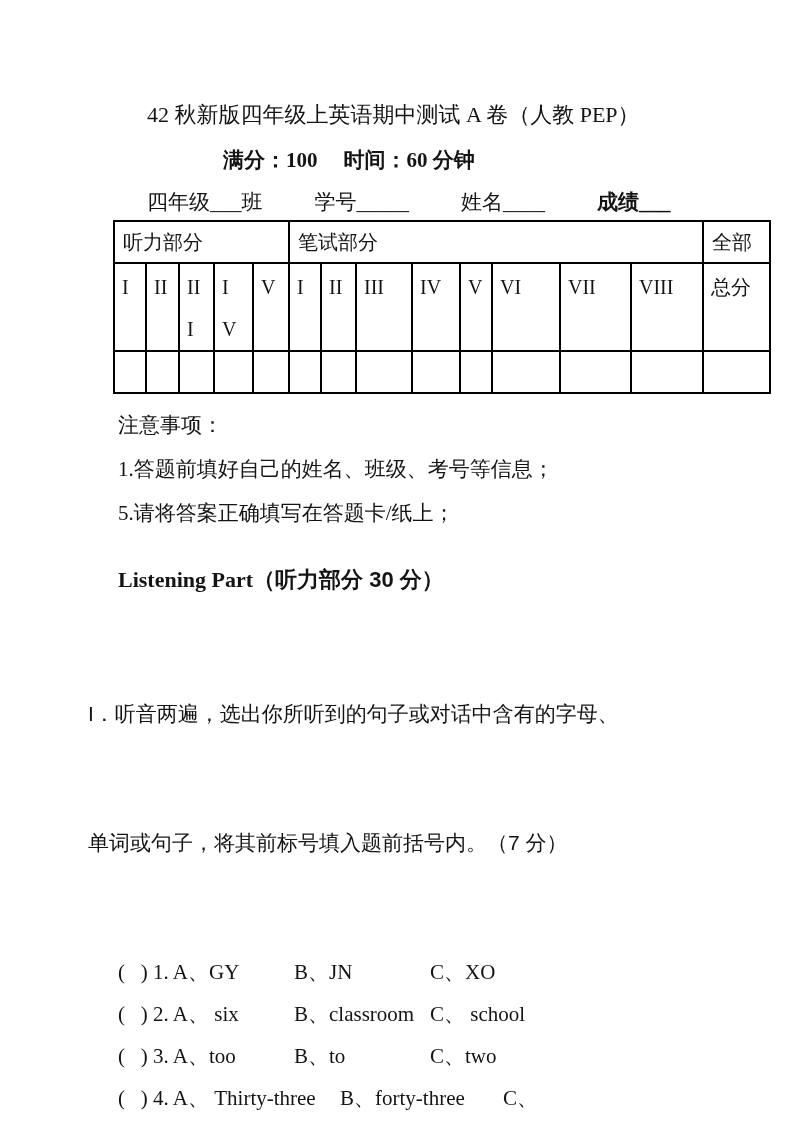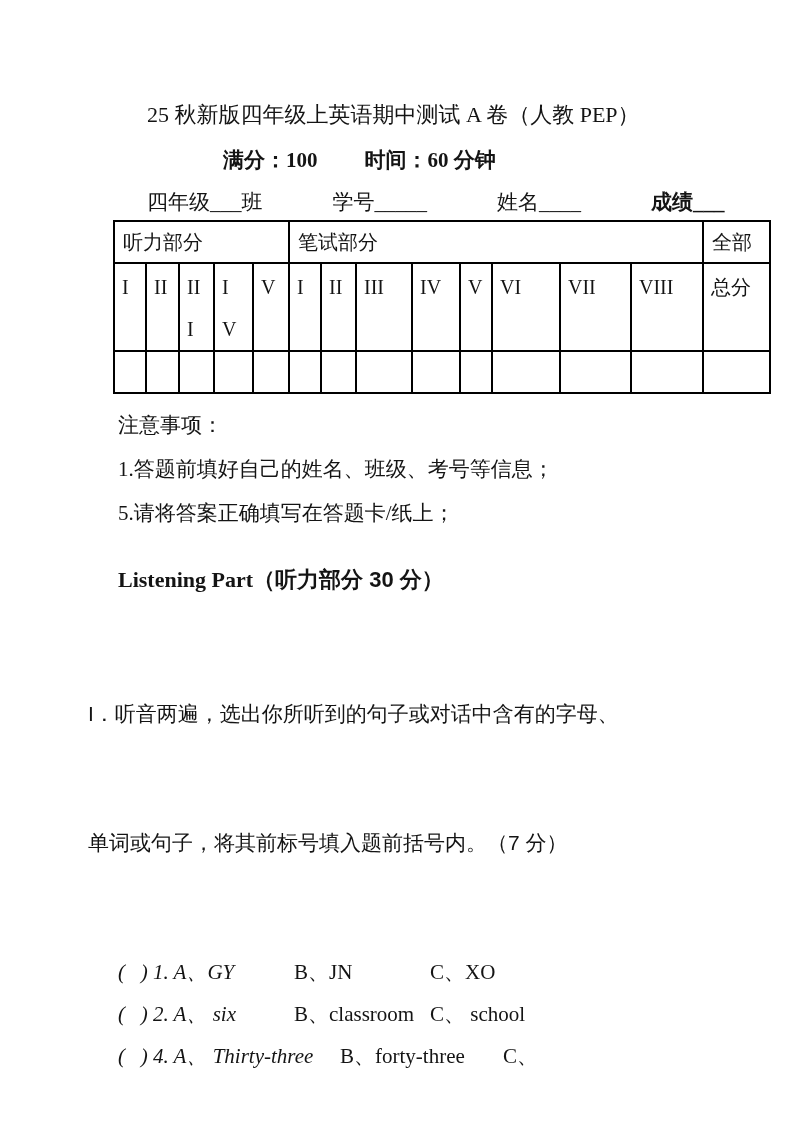--- a/index.html
+++ b/index.html
@@ -13,27 +13,27 @@
   }
   .page { position: relative; width: 793px; height: 1122px; background: #fff; }
 
   .title {
     margin: 101px 0 0 147px;
     font-size: 22px; font-weight: 400; line-height: 27px;
     white-space: pre-wrap;
   }
   .meta-line {
     margin: 19px 0 0 223px;
-    display: flex; gap: 47px;
+    display: flex; gap: 26px;
     font-size: 21px; font-weight: 700; line-height: 27px;
     white-space: pre-wrap;
   }
   .student-line {
     margin: 15px 0 0 147px;
-    display: flex; gap: 70px;
+    display: flex; gap: 52px;
     font-size: 21px; line-height: 27px;
     white-space: pre-wrap;
   }
   .student-line .bold { font-weight: 700; }
 
   table.score-table {
     margin: 4px 0 0 113px;
     border-collapse: collapse;
     table-layout: fixed;
     width: 652px;
@@ -60,31 +60,31 @@
   .instr {
     margin: 12px 0 0 88px;
     font-family: "Liberation Sans", "DejaVu Sans", sans-serif;
     font-size: 21px; line-height: 43px;
     white-space: pre-wrap;
   }
   .instr p { margin: 0; }
 
   .questions { margin: 1px 0 0 118px; font-size: 21px; }
   .q { display: flex; margin: 0; line-height: 42px; white-space: pre-wrap; }
-  .q .qa { width: 176px; flex-shrink: 0; font-style: italic; }
+  .q .qa { width: 176px; flex-shrink: 0; }
   .q .qb { width: 136px; flex-shrink: 0; }
   .q.q4 .qa { width: 222px; }
   .q.q4 .qb { width: 163px; }
 </style>
 </head>
 <body>
 
 <div class="page">
 
-  <h1 class="title">25 秋新版四年级上英语期中测试 A 卷（人教 PEP）</h1>
+  <h1 class="title">42 秋新版四年级上英语期中测试 A 卷（人教 PEP）</h1>
 
   <div class="meta-line">
     <span>满分：100</span>
     <span>时间：60 分钟</span>
   </div>
 
   <div class="student-line">
     <span>四年级___班</span>
     <span>学号_____</span>
     <span>姓名____</span>
@@ -170,20 +170,25 @@
     <div class="q">
       <span class="qa">(   ) 1. A、GY</span>
       <span class="qb">B、JN</span>
       <span class="qc">C、XO</span>
     </div>
     <div class="q">
       <span class="qa">(   ) 2. A、 six</span>
       <span class="qb">B、classroom</span>
       <span class="qc">C、 school</span>
     </div>
+    <div class="q">
+      <span class="qa">(   ) 3. A、too</span>
+      <span class="qb">B、to</span>
+      <span class="qc">C、two</span>
+    </div>
     <div class="q q4">
       <span class="qa">(   ) 4. A、 Thirty-three</span>
       <span class="qb">B、forty-three</span>
       <span class="qc">C、</span>
     </div>
 
   </div>
 
 </div>
 

